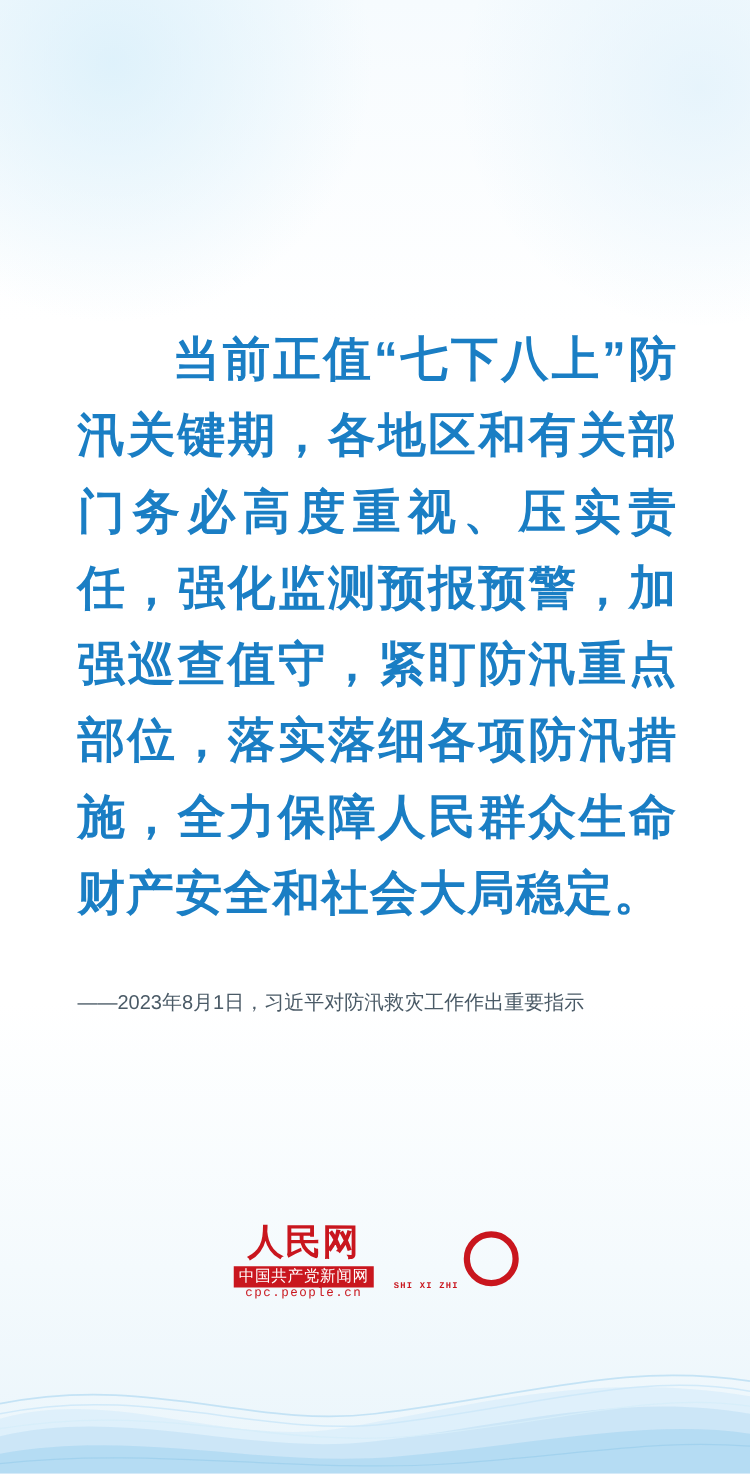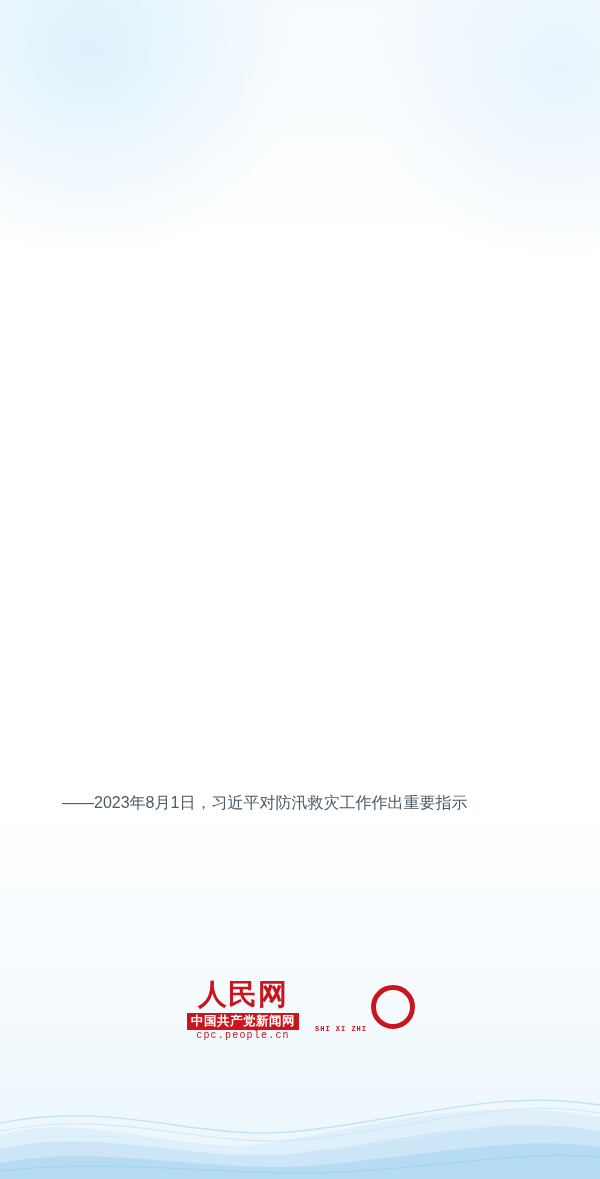--- a/index.html
+++ b/index.html
@@ -93,21 +93,21 @@
   .logo-people .lp-main {
     font-size: 29px;
     font-weight: 700;
     color: #c9161e;
     letter-spacing: 1px;
     font-family: "Liberation Sans", "DejaVu Sans", sans-serif;
   }
   .logo-people .lp-sub {
     margin-top: 4px;
     font-size: 12.5px;
-    font-weight: 700;
+    font-weight: 400;
     color: #ffffff;
     background: #c9161e;
     padding: 2px 4px;
     letter-spacing: 0.5px;
     white-space: nowrap;
     font-family: "Liberation Sans", "DejaVu Sans", sans-serif;
     text-align: center;
   }
   .logo-people .lp-url {
     margin-top: 1px;
@@ -164,20 +164,23 @@
   .waves svg { display: block; width: 600px; height: 140px; }
 </style>
 </head>
 <body>
 
 <div class="poster">
 
   <div class="tint-tl"></div>
   <div class="tint-tr"></div>
 
+  <div class="quote-block">
+    <p class="quote-text">当前正值“七下八上”防汛关键期，各地区和有关部门务必高度重视、压实责任，强化监测预报预警，加强巡查值守，紧盯防汛重点部位，落实落细各项防汛措施，全力保障人民群众生命财产安全和社会大局稳定。</p>
+  </div>
 
   <div class="attribution">——2023年8月1日，习近平对防汛救灾工作作出重要指示</div>
 
   <div class="logos">
 
     <div class="logo-people">
       <div class="lp-main">人民网</div>
       <div class="lp-sub">中国共产党新闻网</div>
       <div class="lp-url">cpc.people.cn</div>
     </div>

